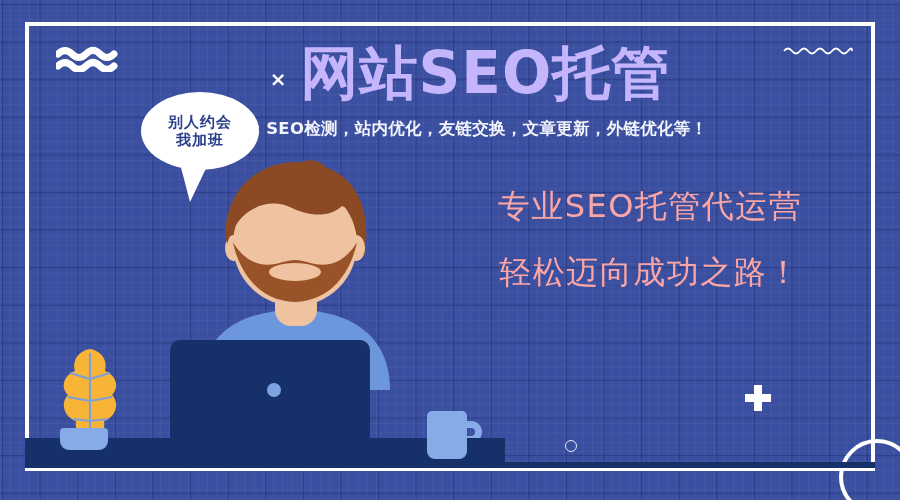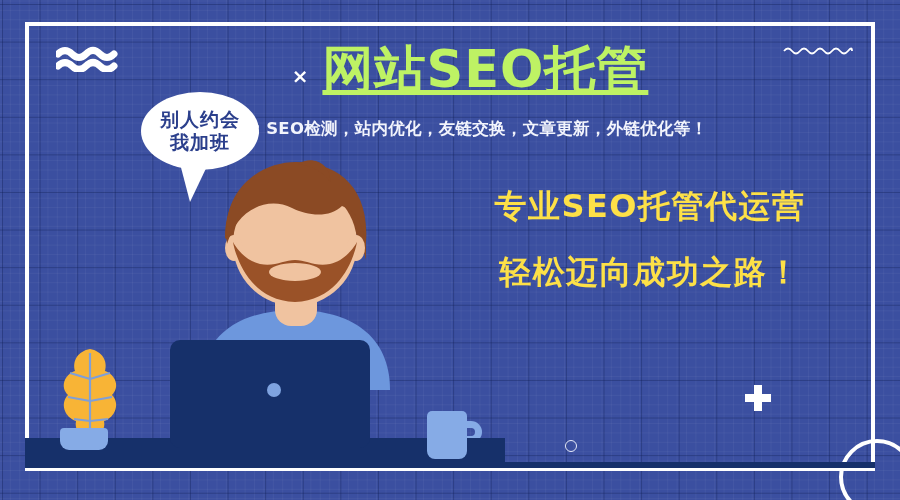--- a/index.html
+++ b/index.html
@@ -57,48 +57,48 @@
   .title-row{
     position:absolute;left:0;top:44px;width:900px;
     display:flex;align-items:center;justify-content:center;gap:14px;
     padding-left:40px;box-sizing:border-box;
   }
   .title-x{
     color:#fff;font-size:20px;font-weight:bold;line-height:1;
     transform:translateY(6px);
   }
   .title{
-    color:#bef264;font-size:51px;font-weight:bold;letter-spacing:1px;
-    line-height:1;white-space:nowrap;text-decoration:underline;
+    color:#c4b5fd;font-size:58px;font-weight:bold;letter-spacing:1px;
+    line-height:1;white-space:nowrap;
   }
   .subtitle{
     position:absolute;left:0;top:118px;width:900px;
     padding-left:40px;box-sizing:border-box;
     text-align:center;color:#f2f4fc;font-size:16.5px;font-weight:bold;
     white-space:nowrap;letter-spacing:.3px;
   }
   
   .slogans{
     position:absolute;left:430px;top:190px;width:440px;
     text-align:center;
   }
   .slogan{
-    color:#fde047;font-size:32px;font-weight:bold;letter-spacing:1.5px;
+    color:#fca5a5;font-size:32px;font-weight:normal;letter-spacing:1.5px;
     line-height:1;margin-bottom:34px;white-space:nowrap;
   }
   .slogan:last-child{margin-bottom:16px;}
   
   .bubble{
     position:absolute;left:141px;top:92px;width:118px;height:78px;
     background:#fff;border-radius:50%;
     display:flex;flex-direction:column;align-items:center;justify-content:center;
     z-index:6;
   }
   .bubble-line{
-    color:#2b3f8c;font-size:19px;font-weight:bold;line-height:1.22;
+    color:#2b3f8c;font-size:15px;font-weight:bold;line-height:1.22;
     letter-spacing:1px;white-space:nowrap;
   }
   .bubble-tail{
     position:absolute;left:176px;top:156px;z-index:5;
   }
   
   .person{position:absolute;left:180px;top:160px;width:230px;height:230px;z-index:3;}
   
   .desk{
     position:absolute;left:25px;top:438px;width:480px;height:30px;

